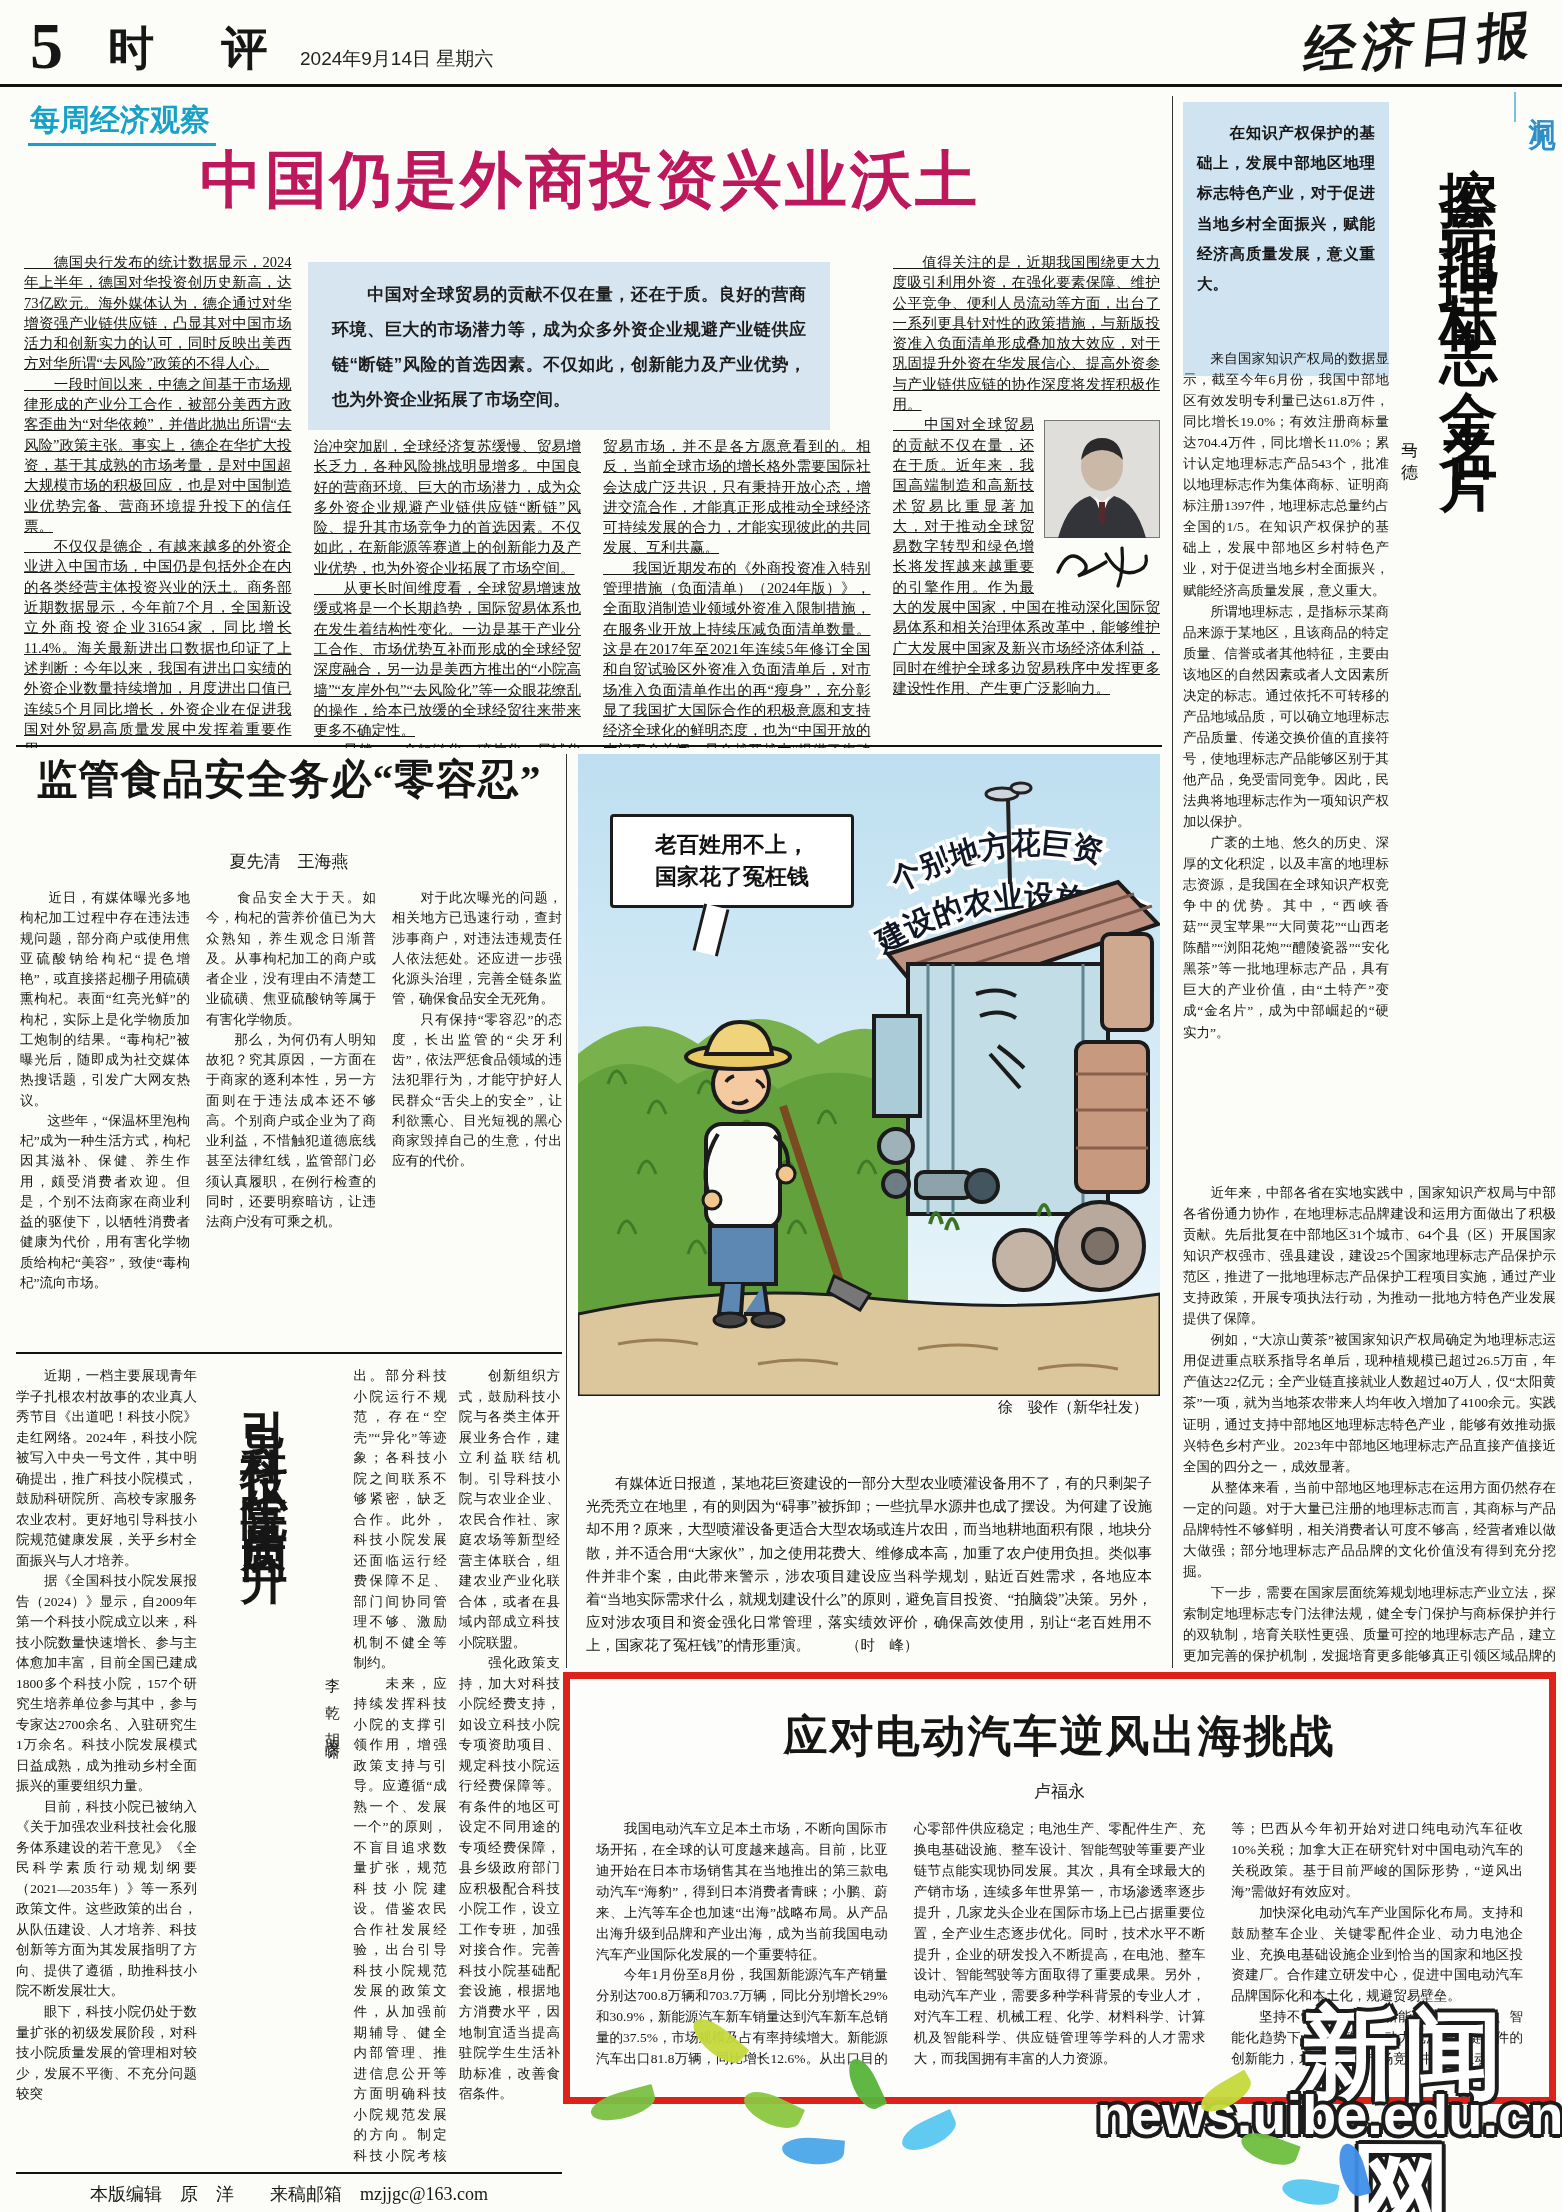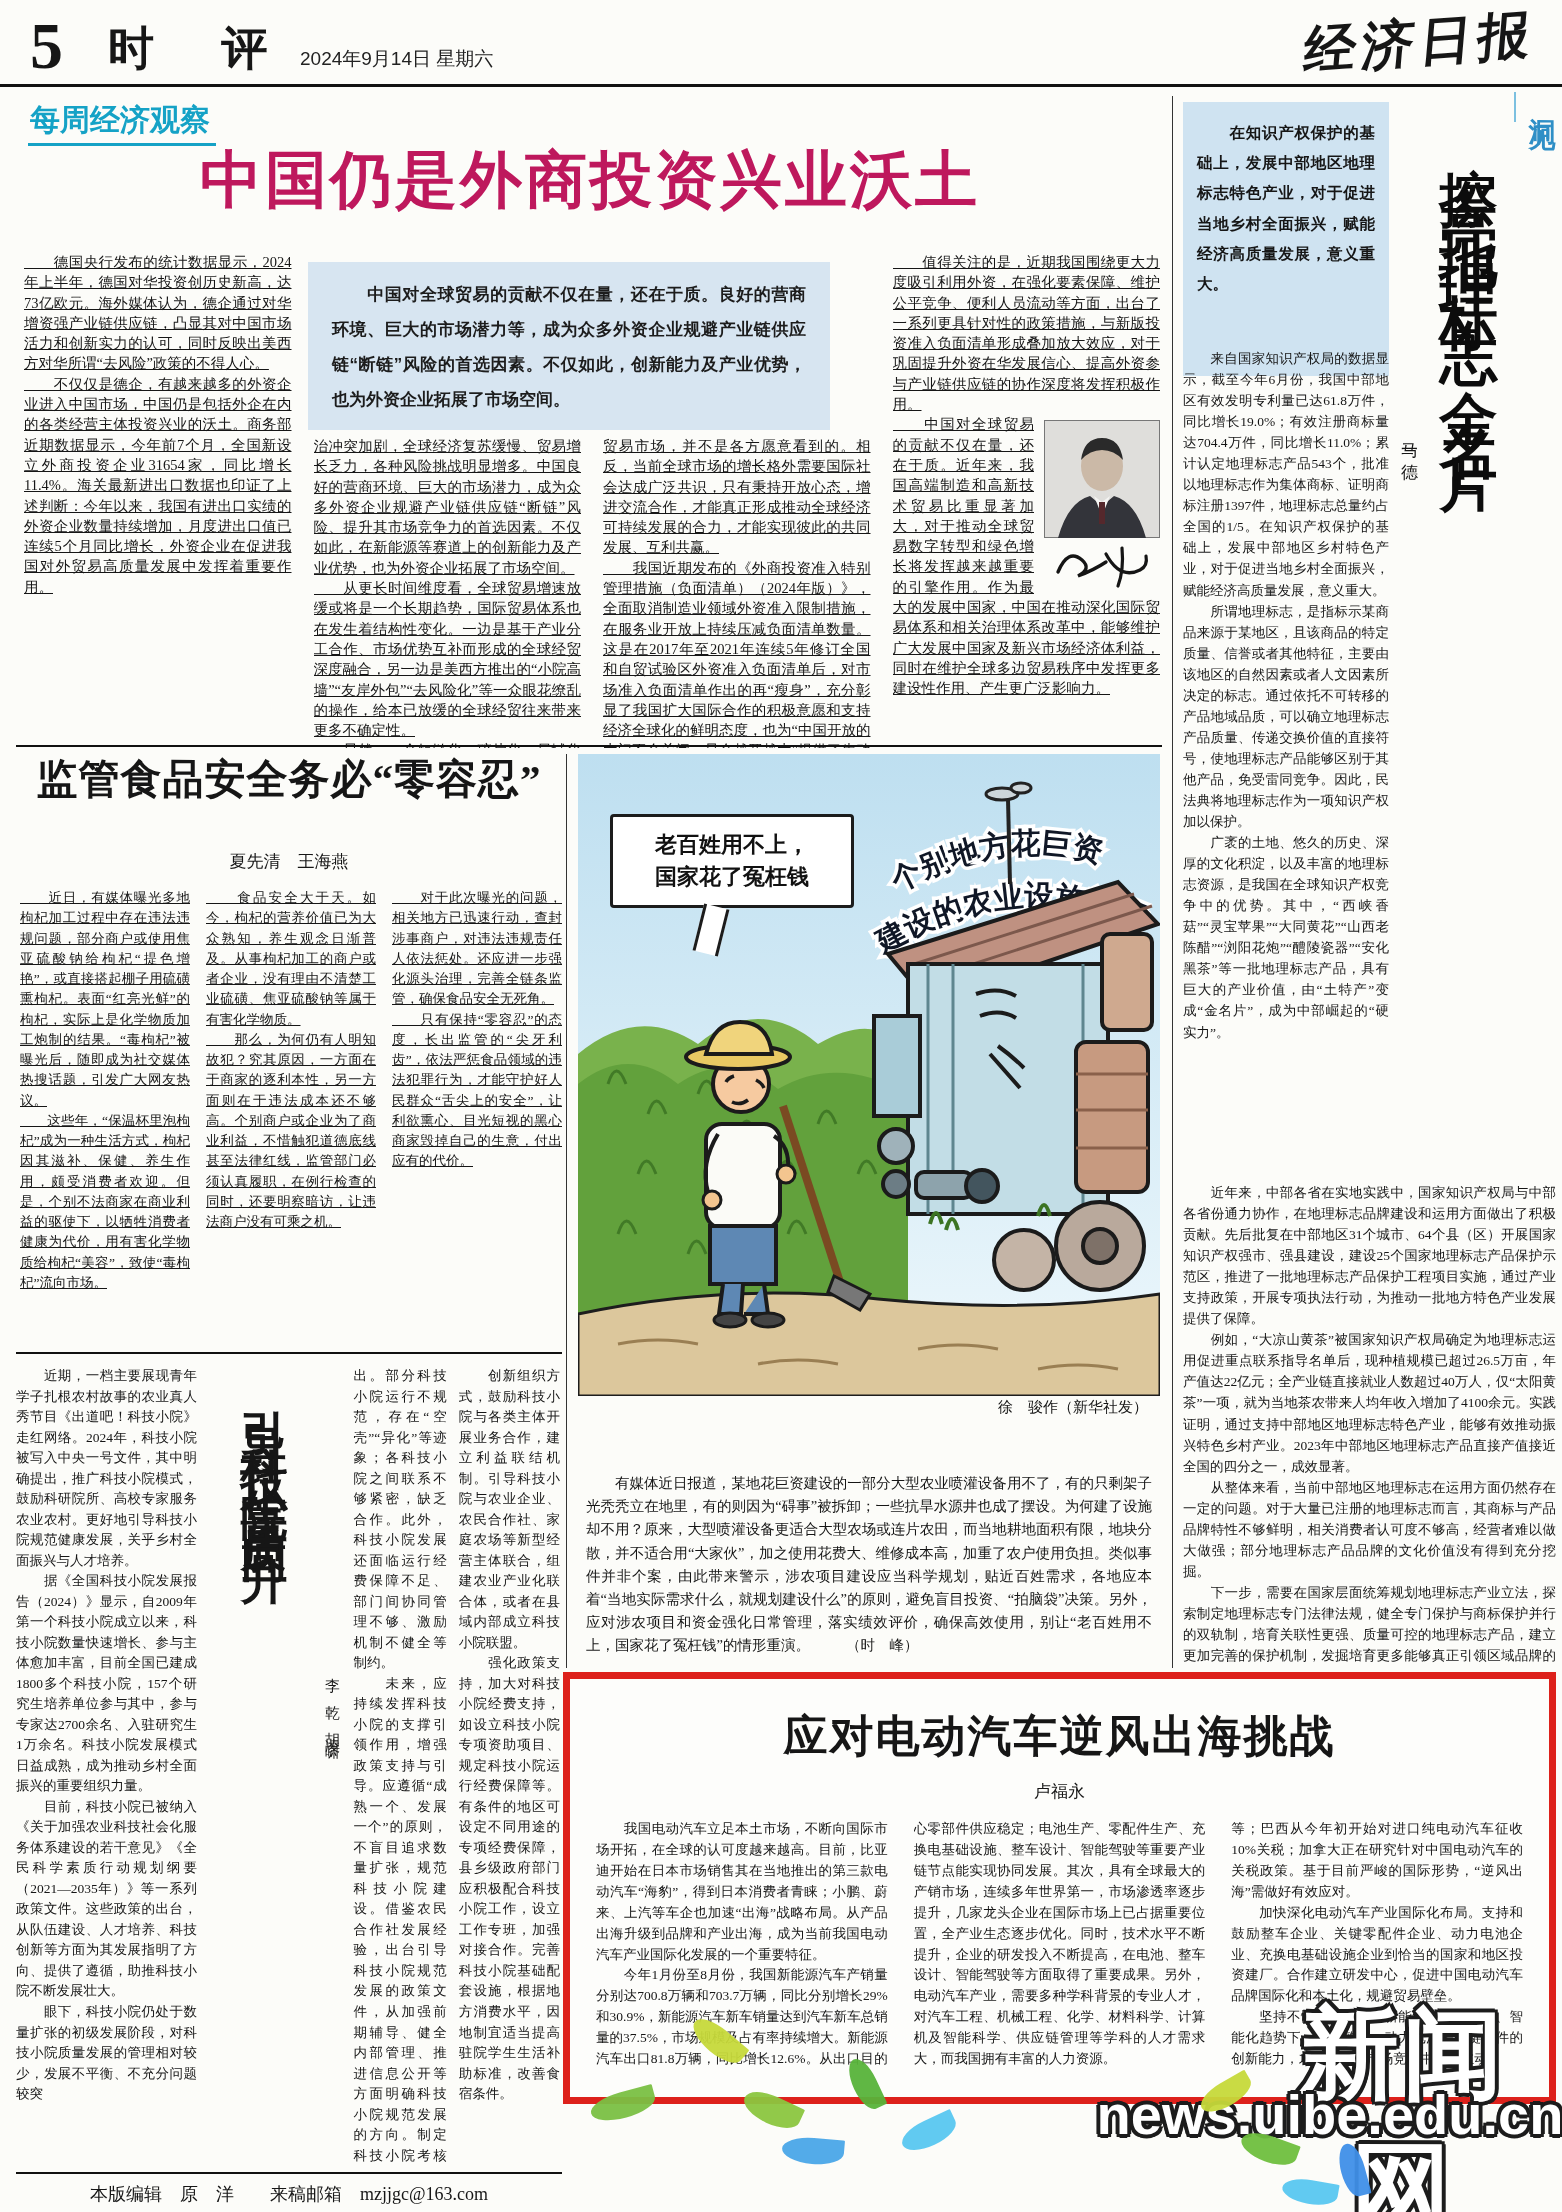--- a/index.html
+++ b/index.html
@@ -28,21 +28,21 @@
   .para{margin:0;}
   .quote-box{left:308px;top:262px;width:522px;height:168px;background:#d7e5f1;box-sizing:border-box;
              padding:16px 24px;font:600 17px/2.05 "Liberation Sans",sans-serif;color:#1c1c1c;text-align:justify;}
   .portrait{float:right;width:116px;margin:6px 0 0 10px;}
   .portrait svg{display:block;}
   
   .headline-2{left:18px;top:756px;width:542px;text-align:center;
               font:900 41px/1.15 "Liberation Serif",serif;letter-spacing:1px;}
   .byline-2{left:18px;top:850px;width:542px;text-align:center;font:17px "Liberation Serif",serif;}
   .food-cols{left:20px;top:888px;width:542px;height:452px;display:flex;gap:16px;overflow:hidden;}
-  .food-cols .col{flex:1;font:13.5px/1.5 "Liberation Serif",serif;text-align:justify;overflow:hidden;text-decoration:underline;}
+  .food-cols .col{flex:1;font:13.5px/1.5 "Liberation Serif",serif;text-align:justify;overflow:hidden;}
   
   .tech-wrap{left:16px;top:1366px;width:544px;height:796px;display:flex;gap:12px;overflow:hidden;}
   .tech-col{font:13.5px/1.52 "Liberation Serif",serif;text-align:justify;overflow:hidden;}
   .tech-c1{width:186px;}
   .tech-head{width:90px;writing-mode:vertical-rl;font:900 47px "Liberation Serif",serif;
              letter-spacing:16px;margin:0 auto;text-align:start;padding-top:8px;}
   .tech-byline{width:34px;writing-mode:vertical-rl;font:15px "Liberation Serif",serif;
                letter-spacing:6px;padding-top:300px;}
   .tech-c2{width:96px;}
   .tech-c3{width:104px;}
@@ -103,20 +103,21 @@
   <div class="abs page-date">2024年9月14日  星期六</div>
   <div class="abs masthead">经济日报</div>
   <div class="abs hdr-rule"></div>
 
   <div class="abs weekly-label">每周经济观察</div>
   <div class="abs headline-1">中国仍是外商投资兴业沃土</div>
 
   <div class="abs story1-cols">
     <div class="col">
         <p class="para">　　德国央行发布的统计数据显示，2024年上半年，德国对华投资创历史新高，达73亿欧元。海外媒体认为，德企通过对华增资强产业链供应链，凸显其对中国市场活力和创新实力的认可，同时反映出美西方对华所谓“去风险”政策的不得人心。</p>
+        <p class="para">　　一段时间以来，中德之间基于市场规律形成的产业分工合作，被部分美西方政客歪曲为“对华依赖”，并借此抛出所谓“去风险”政策主张。事实上，德企在华扩大投资，基于其成熟的市场考量，是对中国超大规模市场的积极回应，也是对中国制造业优势完备、营商环境提升投下的信任票。</p>
         <p class="para">　　不仅仅是德企，有越来越多的外资企业进入中国市场，中国仍是包括外企在内的各类经营主体投资兴业的沃土。商务部近期数据显示，今年前7个月，全国新设立外商投资企业31654家，同比增长11.4%。海关最新进出口数据也印证了上述判断：今年以来，我国有进出口实绩的外资企业数量持续增加，月度进出口值已连续5个月同比增长，外资企业在促进我国对外贸易高质量发展中发挥着重要作用。</p>
       </div>
     <div class="col pad-box">
         <p class="para">治冲突加剧，全球经济复苏缓慢、贸易增长乏力，各种风险挑战明显增多。中国良好的营商环境、巨大的市场潜力，成为众多外资企业规避产业链供应链“断链”风险、提升其市场竞争力的首选因素。不仅如此，在新能源等赛道上的创新能力及产业优势，也为外资企业拓展了市场空间。</p>
         <p class="para">　　从更长时间维度看，全球贸易增速放缓或将是一个长期趋势，国际贸易体系也在发生着结构性变化。一边是基于产业分工合作、市场优势互补而形成的全球经贸深度融合，另一边是美西方推出的“小院高墙”“友岸外包”“去风险化”等一众眼花缭乱的操作，给本已放缓的全球经贸往来带来更多不确定性。</p>
         <p class="para">　　显然，一个短链化、碎片化、局域化的</p>
       </div>
     <div class="col pad-box">
         <p class="para">贸易市场，并不是各方愿意看到的。相反，当前全球市场的增长格外需要国际社会达成广泛共识，只有秉持开放心态，增进交流合作，才能真正形成推动全球经济可持续发展的合力，才能实现彼此的共同发展、互利共赢。</p>
         <p class="para">　　我国近期发布的《外商投资准入特别管理措施（负面清单）（2024年版）》，全面取消制造业领域外资准入限制措施，在服务业开放上持续压减负面清单数量。这是在2017年至2021年连续5年修订全国和自贸试验区外资准入负面清单后，对市场准入负面清单作出的再“瘦身”，充分彰显了我国扩大国际合作的积极意愿和支持经济全球化的鲜明态度，也为“中国开放的大门不会关闭，只会越开越大”提供了生动注脚。</p>

